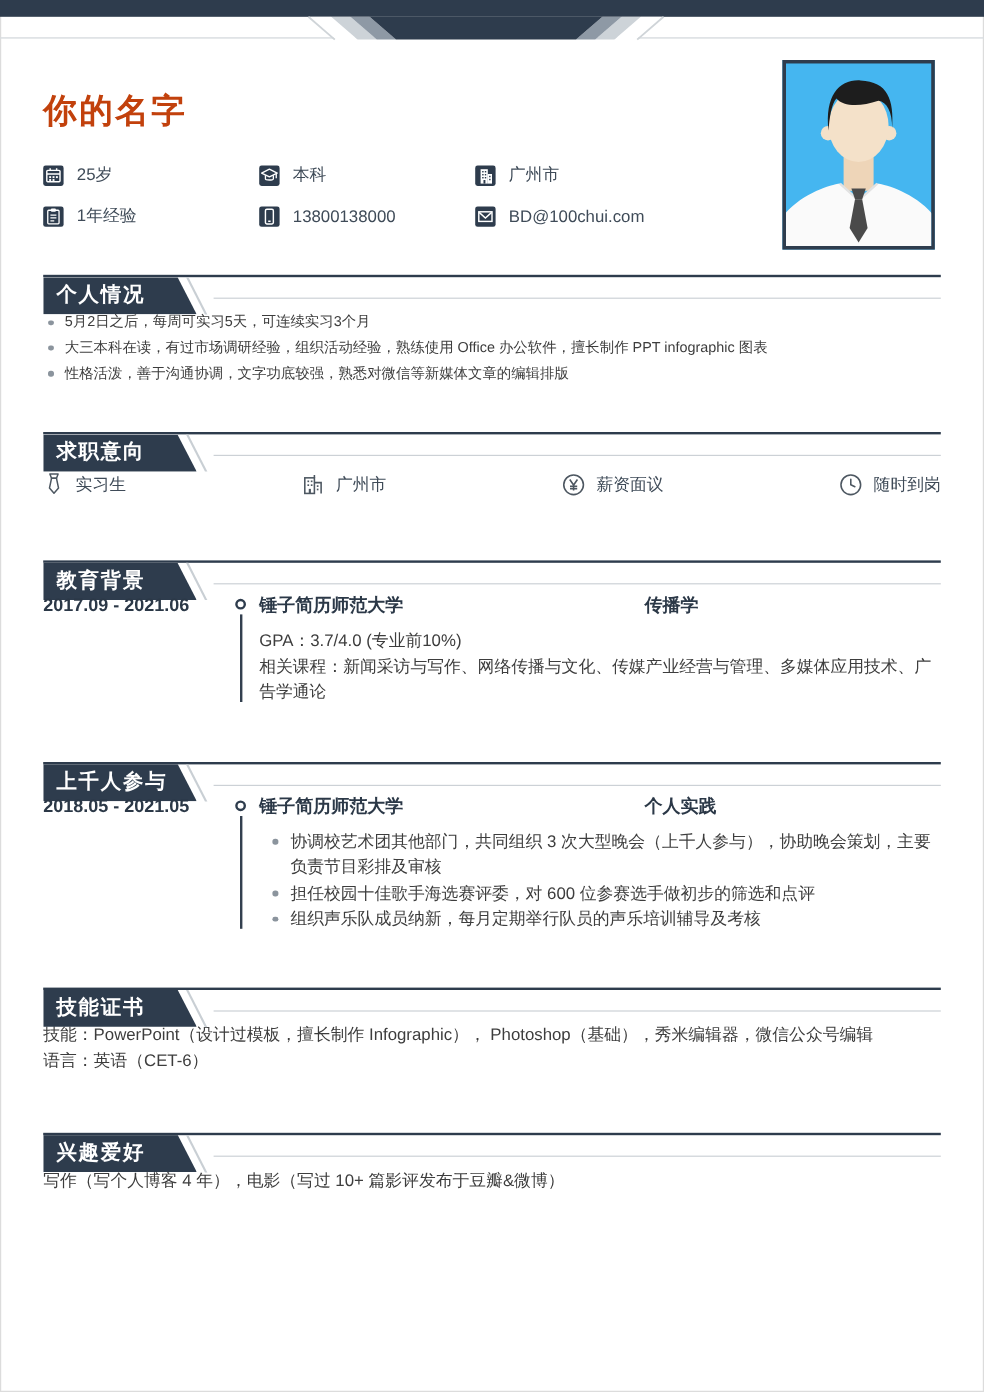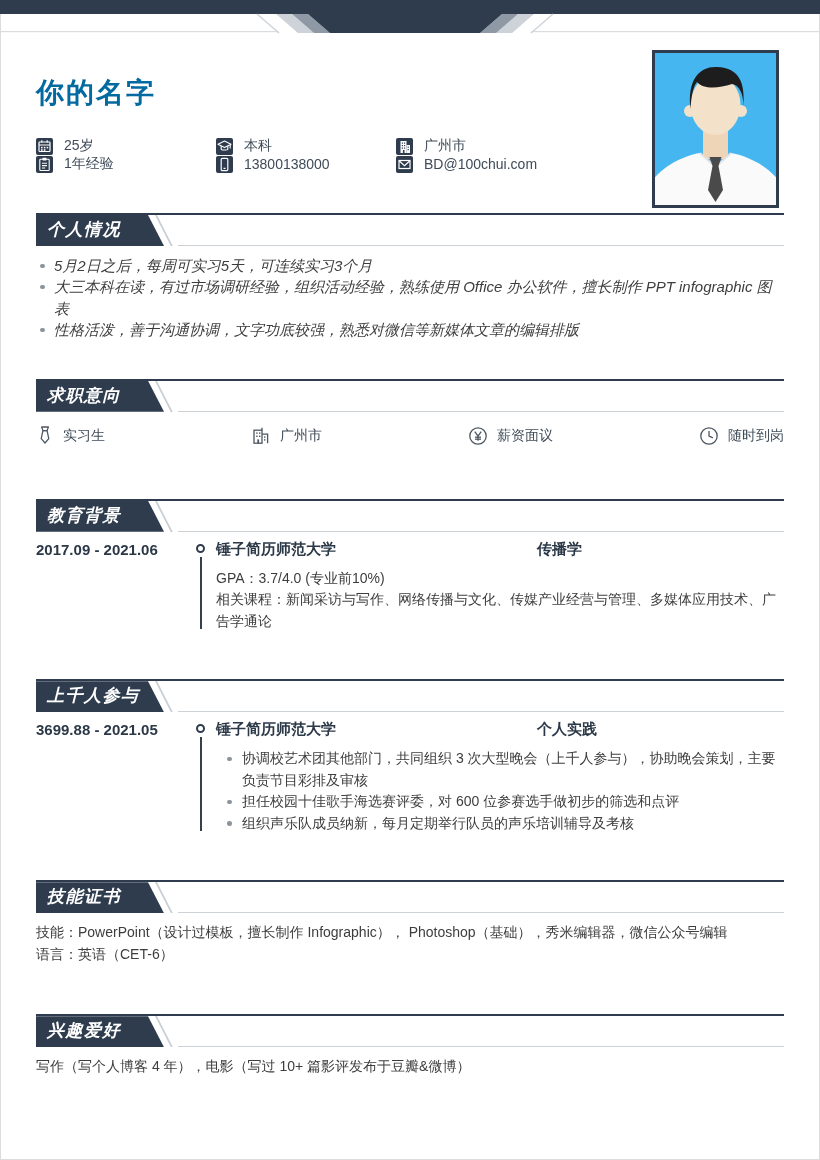--- a/index.html
+++ b/index.html
@@ -22,46 +22,46 @@
   
   .top-strip{position:absolute;top:0;left:0;width:820px;height:34px;}
   
   .avatar{
     position:absolute;left:652px;top:50px;width:127px;height:158px;
     border:3px solid var(--accent);background:#45b6f0;
   }
   .avatar svg{display:block;width:100%;height:100%;}
   
   .content{position:relative;padding:0 36px;}
-  .name{margin-top:74px;font-size:28px;font-weight:600;color:#0369a1;letter-spacing:2px;}
+  .name{margin-top:74px;font-size:28px;font-weight:600;color:#c2410c;letter-spacing:2px;}
   .tagline{margin-top:9px;font-size:14px;color:#3e3e3e;}
   .info-grid{
     margin-top:25px;display:grid;grid-template-columns:180px 180px 1fr;
-    max-width:600px;
+    row-gap:16px;max-width:600px;
   }
   .info-item{display:flex;align-items:center;gap:11px;font-size:14px;color:var(--label-text);}
   .sq-icon{width:17px;height:17px;border-radius:2px;background:var(--accent);flex:none;display:block;}
   
-  .sec-head{position:relative;height:33px;font-style:italic;}
+  .sec-head{position:relative;height:20px;}
   .sec-topline{position:absolute;top:0;left:0;right:0;height:2px;background:var(--accent);}
   .sec-banner{
     position:absolute;top:2px;left:0;width:128px;height:31px;background:var(--accent);
     clip-path:polygon(0 0,112px 0,128px 31px,0 31px);
     color:#fff;font-size:17px;font-weight:bold;line-height:30px;
     padding-left:11px;letter-spacing:1.5px;
   }
   .sec-diag{
     position:absolute;top:2px;left:119px;width:2px;height:31px;background:#c9cfd4;
     transform:skewX(27deg);transform-origin:top left;
   }
   .sec-hairline{position:absolute;bottom:0;left:142px;right:0;height:1px;background:var(--hairline);}
   
   ul{list-style:none;}
   .plain-bullets{margin-top:9px;}
-  .plain-bullets li{position:relative;padding-left:18px;font-size:15px;line-height:21.4px;font-style:italic;}
+  .plain-bullets li{position:relative;padding-left:18px;font-size:12px;line-height:21.4px;}
   .plain-bullets li::before{
     content:"";position:absolute;left:4px;top:8.5px;width:4.5px;height:4.5px;border-radius:50%;background:#8b949d;
   }
   
   .intent-row{margin-top:13px;display:flex;justify-content:space-between;align-items:center;}
   .intent-item{display:flex;align-items:center;gap:9px;font-size:14px;color:var(--label-text);}
   .line-icon{flex:none;display:block;}
   
   .entry{position:relative;margin-top:8px;padding-left:180px;}
   .entry-date{position:absolute;left:0;top:1px;font-size:15px;font-weight:bold;color:#2b3847;}
@@ -277,21 +277,21 @@
   </section>
 
   <section class="sec-practice">
     <div class="sec-head">
       <div class="sec-topline"></div>
       <div class="sec-banner">上千人参与</div>
       <div class="sec-diag"></div>
       <div class="sec-hairline"></div>
     </div>
     <div class="entry">
-      <div class="entry-date">3699.88 - 2021.05</div>
+      <div class="entry-date">2018.05 - 2021.05</div>
       <div class="tl-dot"></div>
       <div class="tl-line"></div>
       <div class="entry-head">
         <span>锤子简历师范大学</span>
         <span class="entry-role">个人实践</span>
       </div>
       <div class="entry-body">
         <ul class="entry-bullets">
           <li>协调校艺术团其他部门，共同组织 3 次大型晚会（上千人参与），协助晚会策划，主要负责节目彩排及审核</li>
           <li>担任校园十佳歌手海选赛评委，对 600 位参赛选手做初步的筛选和点评</li>

